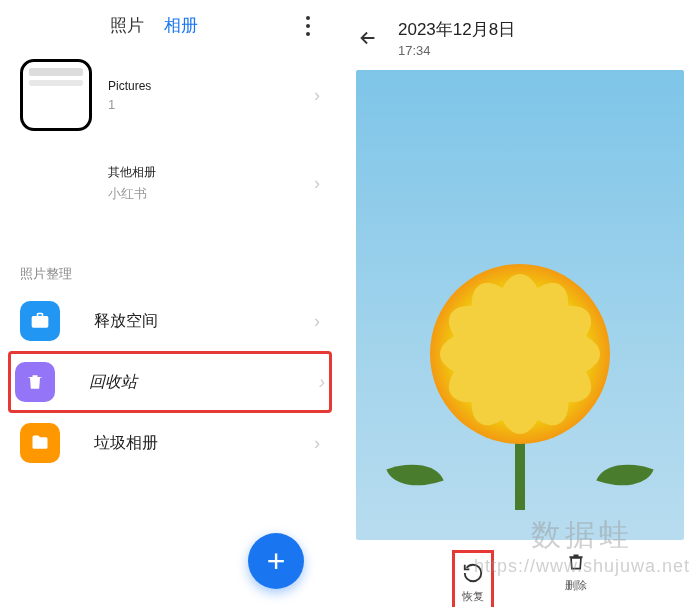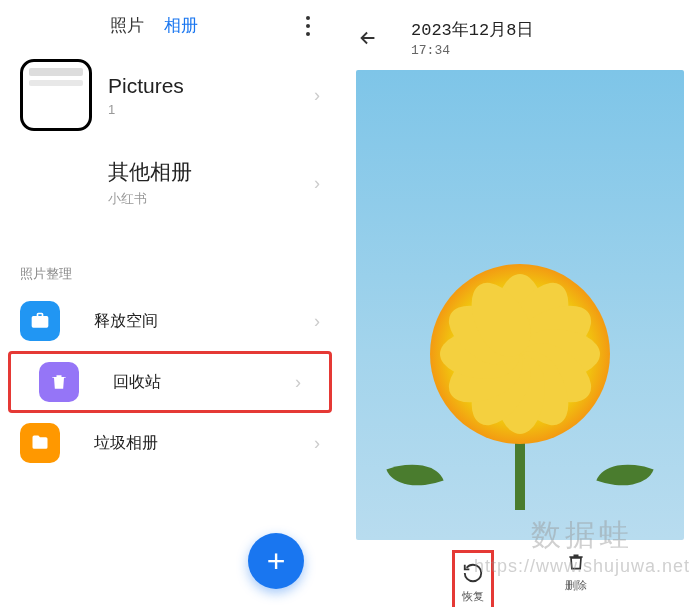--- a/index.html
+++ b/index.html
@@ -19,37 +19,37 @@
     .album-thumb { width: 72px; height: 72px; border-radius: 14px; overflow: hidden; flex-shrink: 0; border: 3px solid #000; }
     .album-thumb.no-border { border: none; }
     .thumb1 { background: linear-gradient(to bottom, #f8f8f8 0%, #f8f8f8 40%, #1abc9c 40%, #1abc9c 100%); position: relative; }
     .thumb1::before { content: ""; position: absolute; top: 6px; left: 6px; right: 6px; height: 8px; background: #ddd; border-radius: 2px; }
     .thumb1::after { content: ""; position: absolute; top: 18px; left: 6px; right: 6px; height: 6px; background: #e8e8e8; border-radius: 2px; }
     .thumb2 { display: grid; grid-template-columns: 1fr 1fr; grid-template-rows: 1fr 1fr; gap: 2px; background: #fff; }
     .thumb2 > div { background: #4a9b6e; }
     .thumb2 > div:nth-child(2) { background: #d4a5a5; }
     .thumb2 > div:nth-child(3) { background: #e8d8b8; }
     .album-info { flex: 1; }
-    .album-title { font-size: 21px; color: #222; margin-bottom: 4px; }
+    .album-title { font-size: 12px; color: #222; margin-bottom: 4px; }
     .album-sub { font-size: 13px; color: #999; }
     .chevron { color: #ccc; font-size: 18px; }
     
     .org-row { display: flex; align-items: center; padding: 10px 20px; gap: 34px; }
     .org-icon { width: 40px; height: 40px; border-radius: 10px; display: flex; align-items: center; justify-content: center; flex-shrink: 0; }
     .org-title { flex: 1; font-size: 16px; color: #222; }
     .icon-blue { background: #2196f3; }
     .icon-purple { background: #9575f7; }
     .icon-orange { background: #ff9800; }
     
-    .highlight { border: 3px solid #e53935; border-radius: 4px; margin: 0 8px; padding: 8px 28px !important; }
+    .highlight { border: 3px solid #e53935; border-radius: 4px; margin: 0 8px; padding: 8px 4px !important; font-style: italic; }
     
     .fab { position: absolute; right: 36px; bottom: 18px; width: 56px; height: 56px; border-radius: 50%; background: #1976f0; display: flex; align-items: center; justify-content: center; box-shadow: 0 4px 12px rgba(25,118,240,0.4); }
     .fab-plus { color: #fff; font-size: 32px; font-weight: 300; line-height: 1; }
     
-    .detail-header { display: flex; align-items: center; padding: 18px 16px 12px; gap: 31px; font-family: Liberation Mono, monospace; }
+    .detail-header { display: flex; align-items: center; padding: 18px 16px 12px; gap: 18px; }
     .back-arrow { width: 24px; height: 24px; display: flex; align-items: center; justify-content: center; }
     .date-block { flex: 1; }
     .date-text { font-size: 17px; font-weight: 500; color: #222; }
     .time-text { font-size: 13px; color: #666; margin-top: 2px; }
     
     .photo-area { margin: 0 16px; height: 470px; background: linear-gradient(to bottom, #7ec5e8 0%, #a3d4ec 60%, #b8dcef 100%); border-radius: 2px; overflow: hidden; position: relative; }
     .sunflower { position: absolute; left: 50%; bottom: 30px; transform: translateX(-50%); }
     .flower-head { width: 180px; height: 180px; border-radius: 50%; background: radial-gradient(circle, #6b4a1a 0%, #3d2b0e 35%, #f4d03f 36%, #f1c40f 55%, #f39c12 70%); position: relative; }
     .petals { position: absolute; inset: -25px; }
     .petal { position: absolute; width: 50px; height: 80px; background: #f4d03f; border-radius: 50% 50% 50% 50% / 60% 60% 40% 40%; left: 50%; top: 50%; transform-origin: 50% 100%; }

